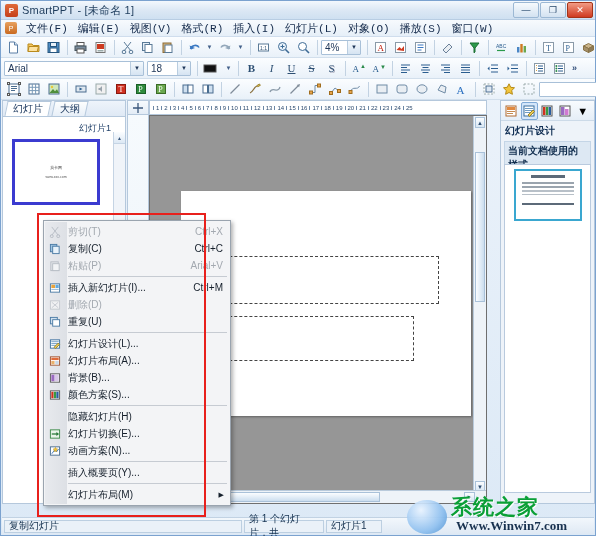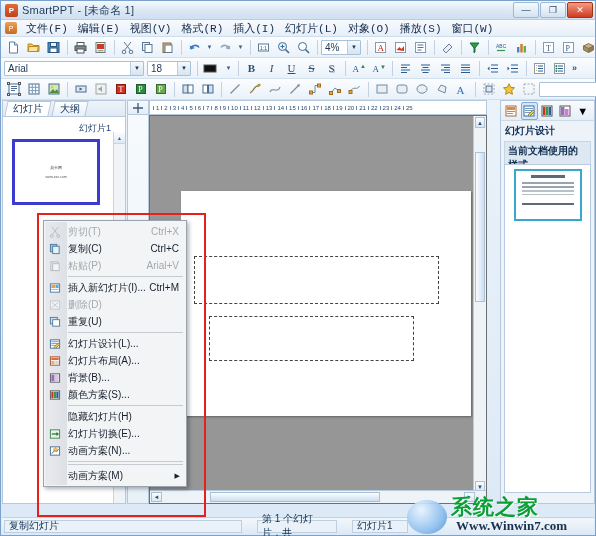--- a/index.html
+++ b/index.html
@@ -130,42 +130,42 @@
      font-weight:bold;background:#dde8f3;border:1px solid #c4d5e6;}
   .rp-list{position:absolute;left:3px;top:63px;width:87px;height:329px;
      background:#fff;border:1px solid #b9cade;box-sizing:border-box;overflow:hidden;}
   .design-thumb{margin:4px auto;width:68px;height:52px;background:#fff;
      border:2px solid #3aa7d0;box-sizing:border-box;padding:3px;}
   .dt-line{height:2px;background:#9aa4ae;margin:2px 3px;}
   .dt-line.sm{height:1.5px;background:#b8c0c8;}
   .dt-title{height:3px;background:#5c6a79;margin:1px 12px 4px 12px;}
 
   
-  .ctxmenu{position:absolute;left:42px;top:219px;width:144px;
+  .ctxmenu{position:absolute;left:42px;top:219px;width:188px;
      background:#f3f4f6;border:1px solid #9aa4af;box-shadow:2px 2px 4px rgba(0,0,0,.3);
      padding:2px 0;box-sizing:border-box;}
   .ctxgut{position:absolute;left:1px;top:1px;bottom:1px;width:22px;
      background:linear-gradient(90deg,#e8eaee,#dde0e5);}
   .ci{position:relative;height:17px;display:flex;align-items:center;
      font-size:10px;color:#16202c;padding-left:24px;box-sizing:border-box;z-index:2;}
   .ci.disabled{color:#a3a9b0;}
   .ci .ico{position:absolute;left:3px;top:1px;width:15px;height:15px;
      display:flex;align-items:center;justify-content:center;}
   .ci .acc{margin-left:auto;padding-right:7px;font-size:10px;}
   .ci .sub{margin-left:auto;padding-right:6px;font-size:7px;}
   .ctxsep{height:1px;background:#c6cbd2;margin:2px 3px 2px 24px;position:relative;z-index:2;}
 
   
   .redbox{position:absolute;left:36px;top:212px;width:169px;height:304px;
      border:2px solid #e8201c;box-sizing:border-box;pointer-events:none;z-index:30;}
 
   
   .statusbar{position:absolute;left:1px;bottom:1px;width:592px;height:17px;
      background:linear-gradient(#f2f7fc,#dfe9f4);border-top:1px solid #c1d2e3;
-     display:flex;align-items:center;box-sizing:border-box;gap:13px;}
+     display:flex;align-items:center;box-sizing:border-box;}
   .sbcell{height:13px;border:1px solid #bccfe1;background:#eaf1f8;
      display:flex;align-items:center;padding:0 4px;font-size:10px;color:#14314f;
      box-sizing:border-box;margin-left:2px;}
   .sb-left{flex:0 0 238px;}
   .sb-mid{flex:0 0 80px;}
   .sb-right{flex:0 0 56px;}
 
   
   .wm{position:absolute;right:2px;bottom:1px;width:200px;height:38px;z-index:40;
       pointer-events:none;}
@@ -905,24 +905,28 @@
             <rect x="1.5" y="2" width="10" height="9" fill="#fff" stroke="#4a6d90"></rect>
             <path d="M3 9.5l3-4 2 2 2.5-3" stroke="#3a78c2" fill="none"></path>
             <path d="M7 2.5l.8 1.6 1.7.25-1.25 1.2.3 1.7L7 6.45l-1.55.8.3-1.7L4.5 4.35l1.7-.25z" fill="#f2c53c" stroke="#b58a14" stroke-width=".5"></path>
           </svg>
         </span>
       <span>动画方案(N)...</span>
       <span class="acc"></span>
     </div>
     <div class="ctxsep"></div>
 
+    <div class="ci">
+      <span>插入概要页(Y)...</span>
+      <span class="acc"></span>
+    </div>
     <div class="ctxsep"></div>
 
     <div class="ci">
-      <span>动画方案(M)</span>
+      <span>幻灯片布局(M)</span>
       <span class="sub">▶</span>
     </div>
   </div>
 
   <div class="redbox"></div>
 
   <div class="statusbar">
     <div class="sbcell sb-left">复制幻灯片</div>
     <div class="sbcell sb-mid">第 1 个幻灯片，共</div>
     <div class="sbcell sb-right">幻灯片1</div>

